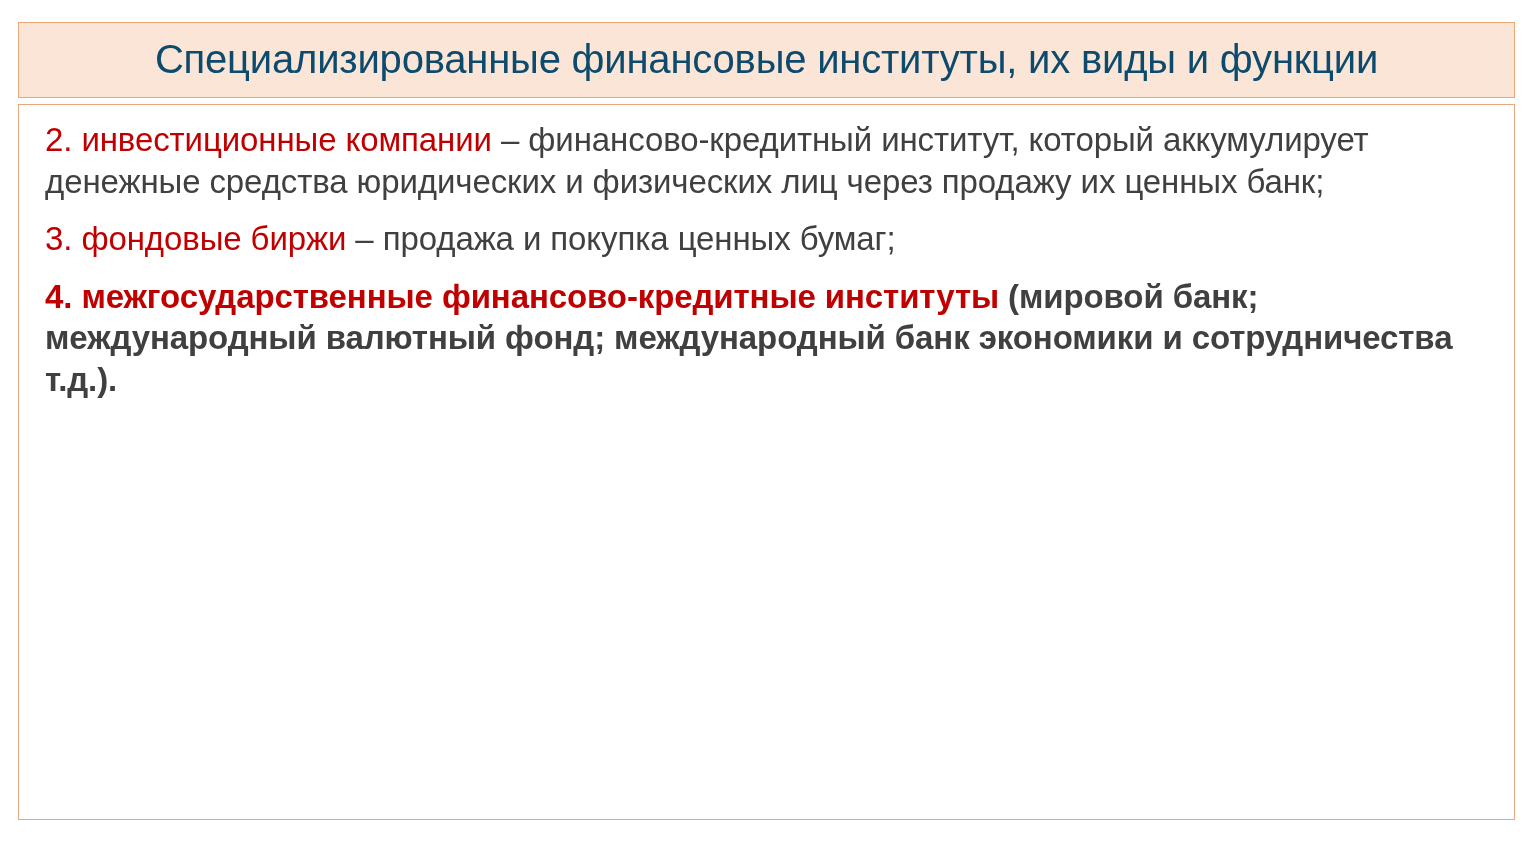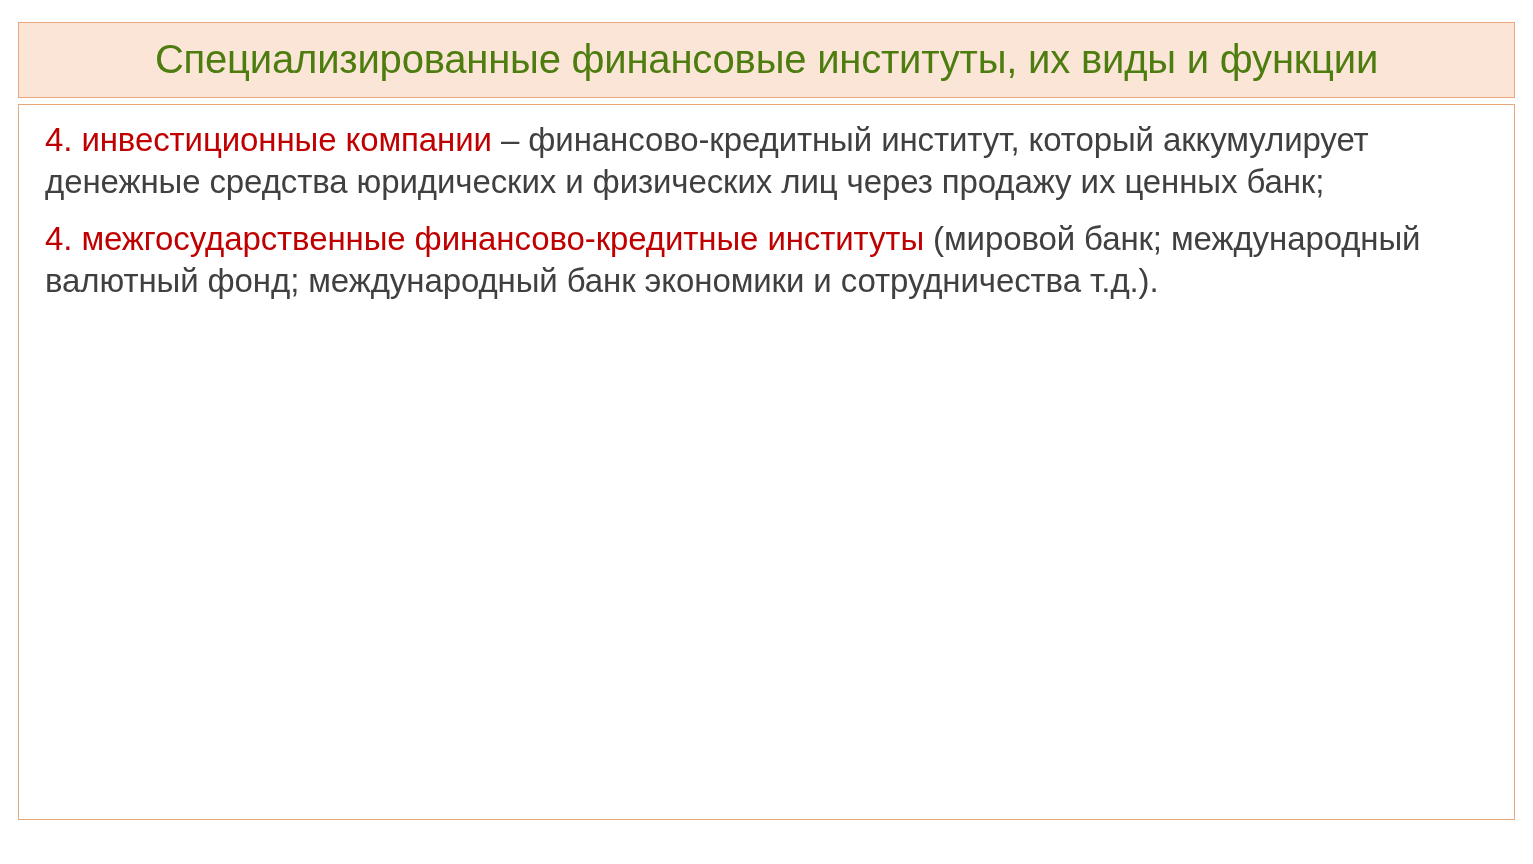--- a/index.html
+++ b/index.html
@@ -24,21 +24,21 @@
   .title-box {
     box-sizing: border-box;
     width: 1497px;
     margin: 0 auto;
     background: #fbe5d6;
     border: 1px solid #e8a87c;
     padding: 14px 10px 16px 10px;
     text-align: center;
   }
   .title-text {
-    color: #4d7c0f;
+    color: #0c4a6e;
     font-size: 40px;
     line-height: 1.1;
     font-weight: normal;
     letter-spacing: -0.2px;
   }
   .body-box {
     box-sizing: border-box;
     width: 1497px;
     margin: 6px auto 0 auto;
     border: 1px solid #e8a87c;
@@ -48,41 +48,45 @@
   }
   .para {
     color: #404040;
     font-size: 33px;
     line-height: 1.26;
     margin: 0 0 16px 0;
     letter-spacing: -0.1px;
   }
   .para:last-child {
     margin-bottom: 16px;
+    font-weight: bold;
   }
   .accent {
     color: #c00000;
   }
 </style>
 </head>
 <body>
 
 <div class="slide">
 
   <div class="title-box">
     <div class="title-text">Специализированные финансовые институты, их виды и функции</div>
   </div>
 
   <div class="body-box">
 
 
     <p class="para">
-      <span class="accent">4. инвестиционные компании</span><span> – финансово-кредитный институт, который аккумулирует денежные средства юридических и физических лиц через продажу их ценных банк;</span>
+      <span class="accent">2. инвестиционные компании</span><span> – финансово-кредитный институт, который аккумулирует денежные средства юридических и физических лиц через продажу их ценных банк;</span>
     </p>
 
+    <p class="para">
+      <span class="accent">3. фондовые биржи</span><span> – продажа и покупка ценных бумаг;</span>
+    </p>
 
 
     <p class="para">
       <span class="accent">4. межгосударственные финансово-кредитные институты</span><span> (мировой банк; международный валютный фонд; международный банк экономики и сотрудничества т.д.).</span>
     </p>
 
   </div>
 </div>
 
 </body></html>

